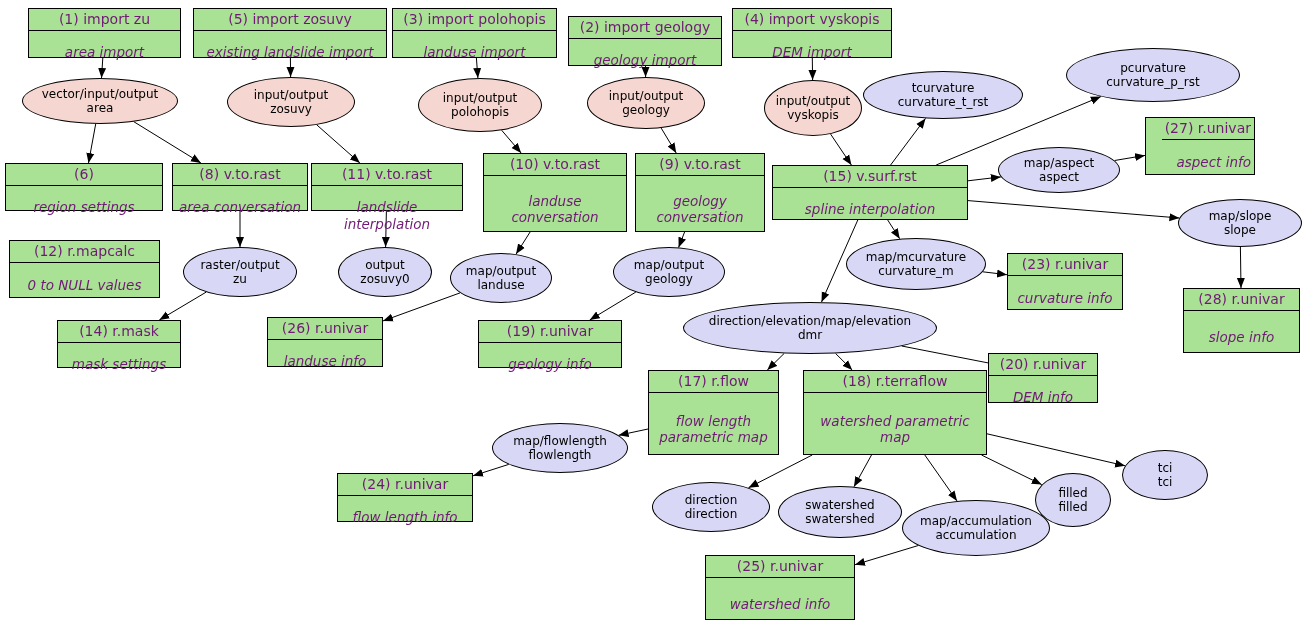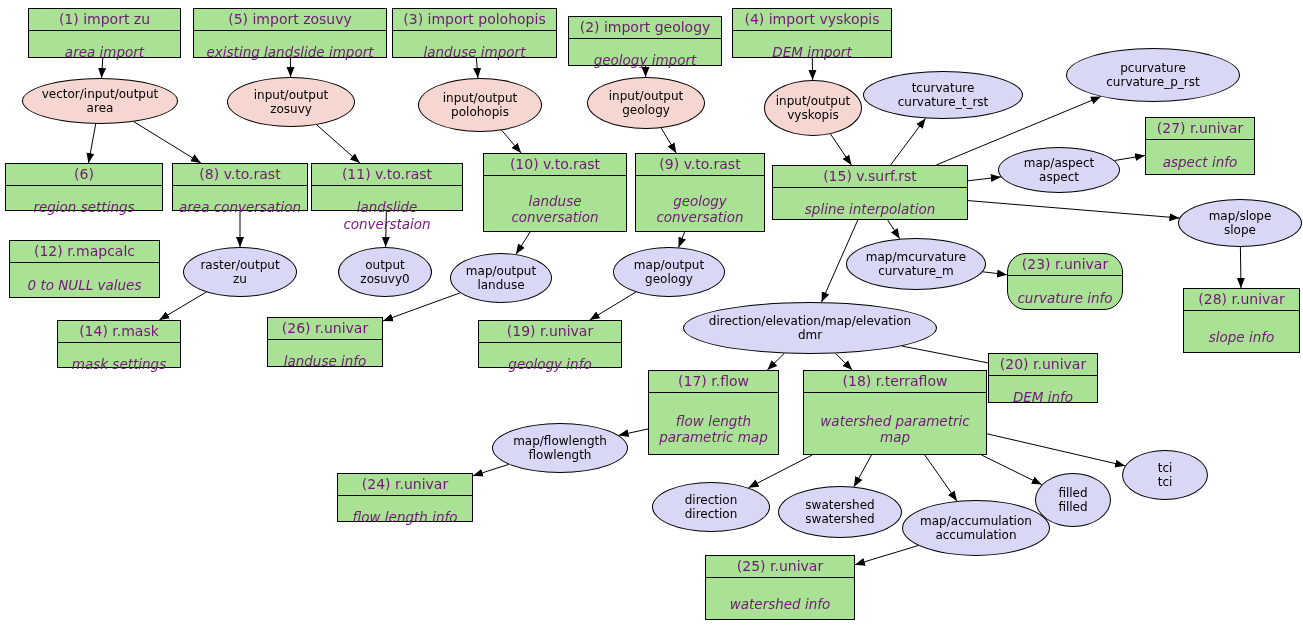--- a/index.html
+++ b/index.html
@@ -133,21 +133,21 @@
       <div class="module" style="left: 5px; top: 163px; width: 158px; height: 48px;">
         <div class="module-title">(6)</div>
         <div class="module-desc">region settings</div>
       </div>
       <div class="module" style="left: 172px; top: 163px; width: 136px; height: 48px;">
         <div class="module-title">(8) v.to.rast</div>
         <div class="module-desc">area conversation</div>
       </div>
       <div class="module" style="left: 311px; top: 163px; width: 152px; height: 48px;">
         <div class="module-title">(11) v.to.rast</div>
-        <div class="module-desc">landslide converstaion</div>
+        <div class="module-desc">landslide interpolation</div>
       </div>
       <div class="module" style="left: 483px; top: 153px; width: 144px; height: 79px;">
         <div class="module-title">(10) v.to.rast</div>
         <div class="module-desc">landuse
 conversation</div>
       </div>
       <div class="module" style="left: 635px; top: 153px; width: 130px; height: 79px;">
         <div class="module-title">(9) v.to.rast</div>
         <div class="module-desc">geology
 conversation</div>
@@ -165,25 +165,25 @@
         <div class="module-desc">mask settings</div>
       </div>
       <div class="module" style="left: 267px; top: 317px; width: 116px; height: 50px;">
         <div class="module-title">(26) r.univar</div>
         <div class="module-desc">landuse info</div>
       </div>
       <div class="module" style="left: 478px; top: 320px; width: 144px; height: 48px;">
         <div class="module-title">(19) r.univar</div>
         <div class="module-desc">geology info</div>
       </div>
-      <div class="module" style="left: 1145px; top: 117px; width: 110px; height: 58px;">
+      <div class="module" style="left: 1145px; top: 117px; width: 110px; height: 58px; align-items: flex-end;">
         <div class="module-title">(27) r.univar</div>
         <div class="module-desc">aspect info</div>
       </div>
-      <div class="module" style="left: 1007px; top: 253px; width: 116px; height: 57px; border-radius: 19px;">
+      <div class="module" style="left: 1007px; top: 253px; width: 116px; height: 57px;">
         <div class="module-title">(23) r.univar</div>
         <div class="module-desc">curvature info</div>
       </div>
       <div class="module" style="left: 1183px; top: 288px; width: 117px; height: 65px;">
         <div class="module-title">(28) r.univar</div>
         <div class="module-desc">slope info</div>
       </div>
       <div class="module" style="left: 988px; top: 353px; width: 110px; height: 50px;">
         <div class="module-title">(20) r.univar</div>
         <div class="module-desc">DEM info</div>

